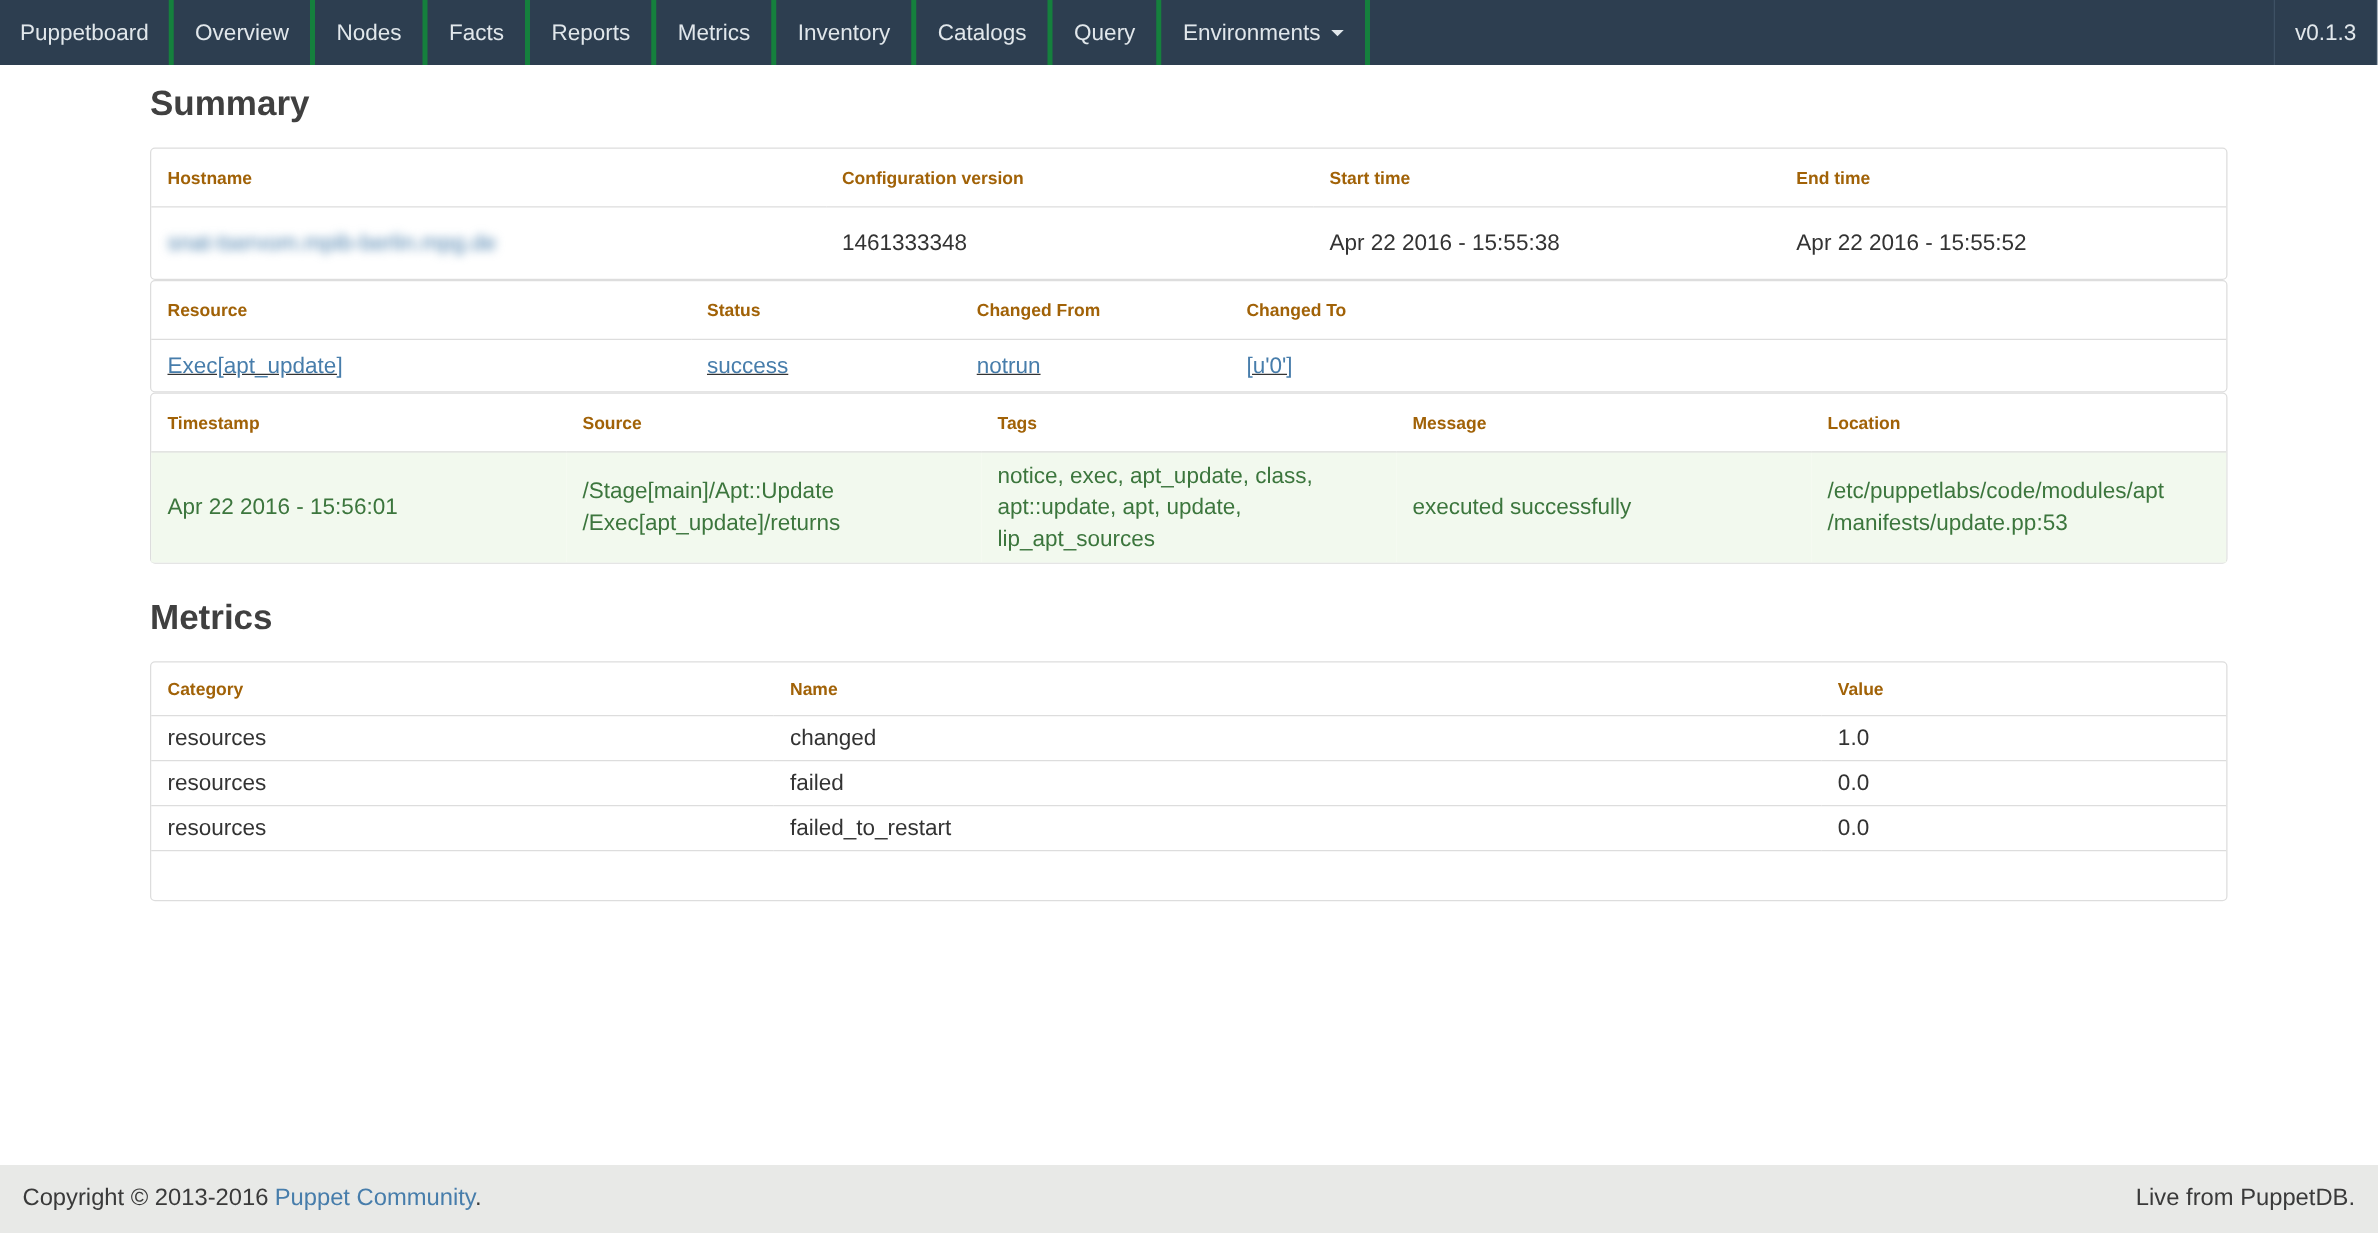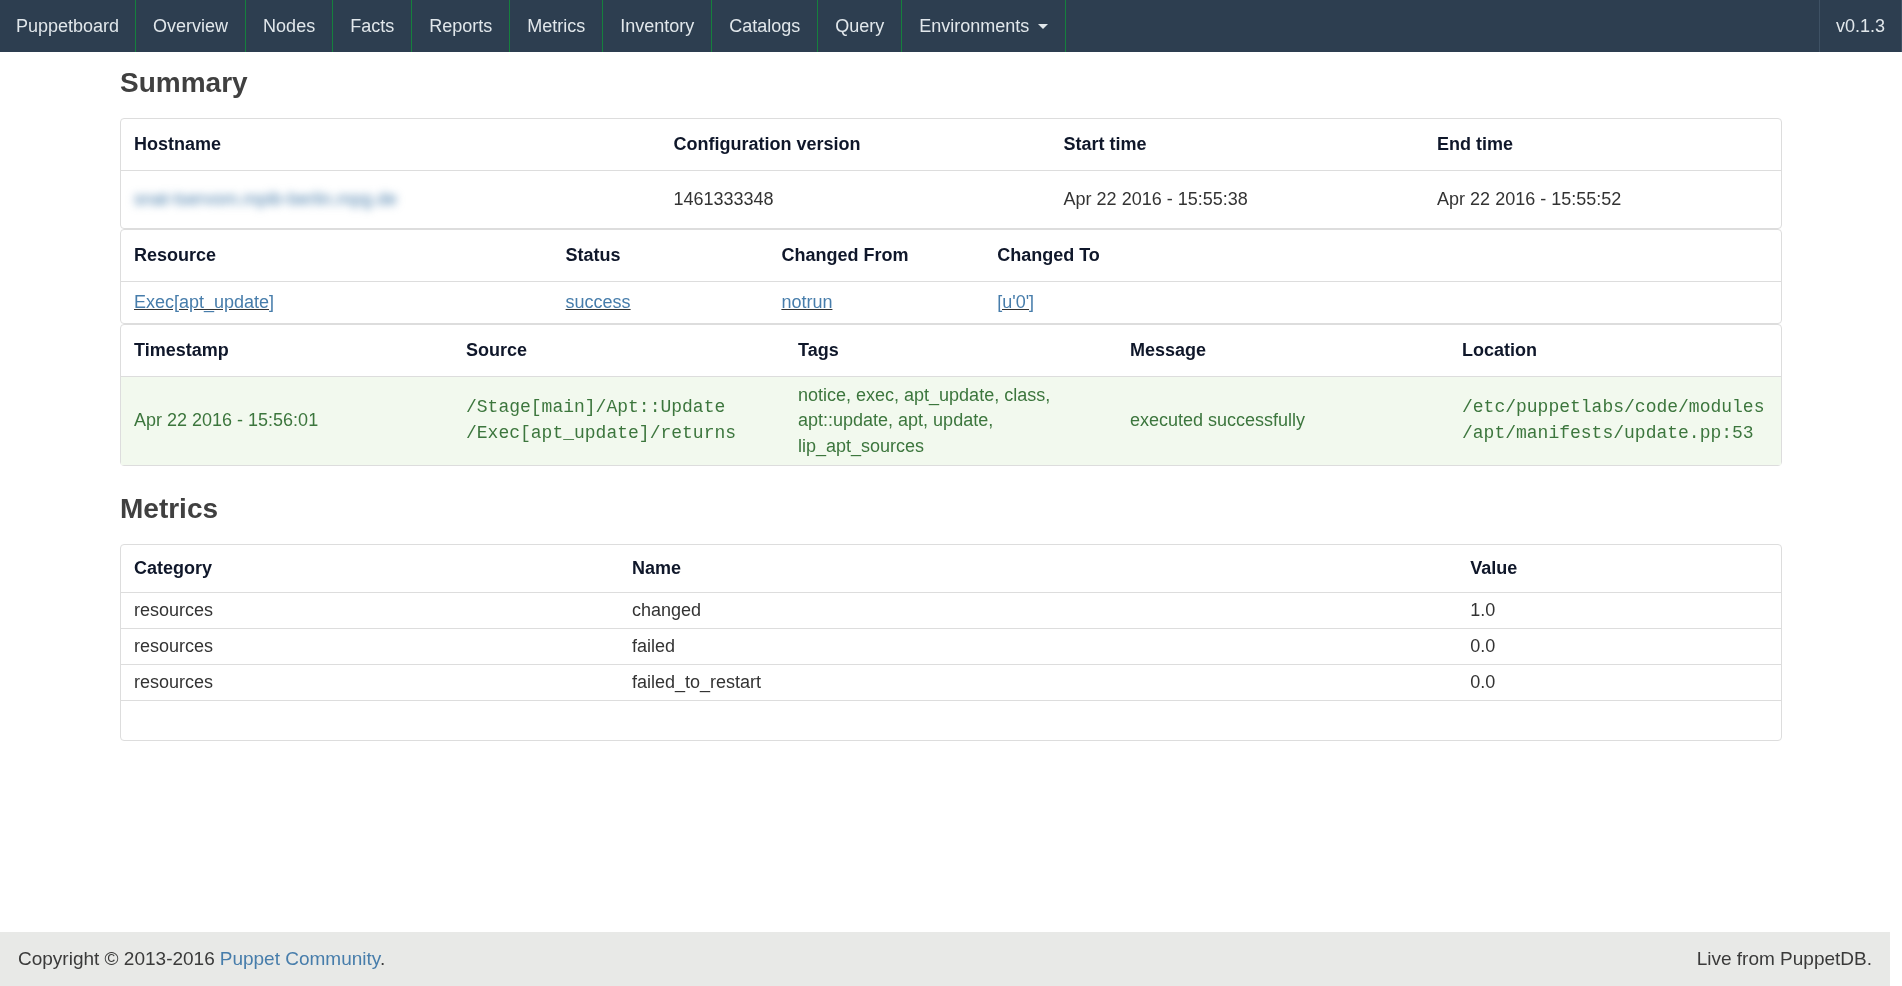--- a/index.html
+++ b/index.html
@@ -11,21 +11,21 @@
     font-size: 18px; color: #333333;
   }
 
   
   .navbar {
     height: 52px; background: #2d3e50; display: flex; align-items: stretch;
     color: #e1e7eb;
   }
   .nav-item, .nav-brand {
     display: flex; align-items: center; padding: 0 17px;
-    border-right: 1px solid #15803d; cursor: pointer; white-space: nowrap;
+    border-right: 4px solid #15803d; cursor: pointer; white-space: nowrap;
   }
   .nav-brand { padding: 0 16px; }
   .nav-spacer { flex: 1; }
   .nav-version {
     display: flex; align-items: center; padding: 0 16px;
     border-left: 1px solid #3e5164; border-right: 1px solid #3e5164;
   }
   .caret {
     display: inline-block; margin-left: 9px; width: 0; height: 0;
     border-left: 5px solid transparent; border-right: 5px solid transparent;
@@ -36,42 +36,42 @@
   .container { margin: 0 120px; }
   h2 {
     font-size: 28px; font-weight: 700; color: #404040;
     margin: 26px 0 18px 0; line-height: 1.2;
   }
   h2.first { margin-top: 14px; }
 
   .tablewrap { border: 1px solid #dddddd; border-radius: 4px; background: #fff; }
   table { width: 100%; border-collapse: collapse; table-layout: fixed; }
   th {
-    text-align: left; font-weight: 700; color: #0f172a;
-    padding: 15px 13px; font-size: 18px;
+    text-align: left; font-weight: 700; color: #a16207;
+    padding: 15px 13px; font-size: 14px;
   }
   td { padding: 18px 13px; vertical-align: middle; }
   tbody tr { border-top: 1px solid #dddddd; }
   a { color: #477dab; text-decoration: none; cursor: pointer; }
 
   .t-events td { padding: 10px 13px; text-decoration: underline; }
   .t-logs  td { padding: 6px 13px; line-height: 1.42; vertical-align: middle; }
   .t-metrics th { padding: 13px 13px; }
   .t-metrics td { padding: 7px 13px; }
 
   .log-notice { background: #f2f9ee; color: #3c763d; }
-  .breakslash { overflow-wrap: break-word; font-family: Liberation Mono, monospace; }
+  .breakslash { overflow-wrap: break-word; }
 
   .redacted { filter: blur(4px); }
 
   tr.partial td { height: 40px; padding: 0; }
 
   
   .footer {
-    position: fixed; left: 0; right: 12px; bottom: 0; height: 54px;
+    position: fixed; left: 0; right: 0; bottom: 0; height: 54px;
     background: #e8e9e7; display: flex; align-items: center;
     justify-content: space-between; padding: 0 18px; font-size: 19px;
     color: #3a3a3a; z-index: 10;
   }
   .foot-left span.pre { margin-right: 5px; }
 </style>
 </head>
 <body>
 
 <nav class="navbar">

